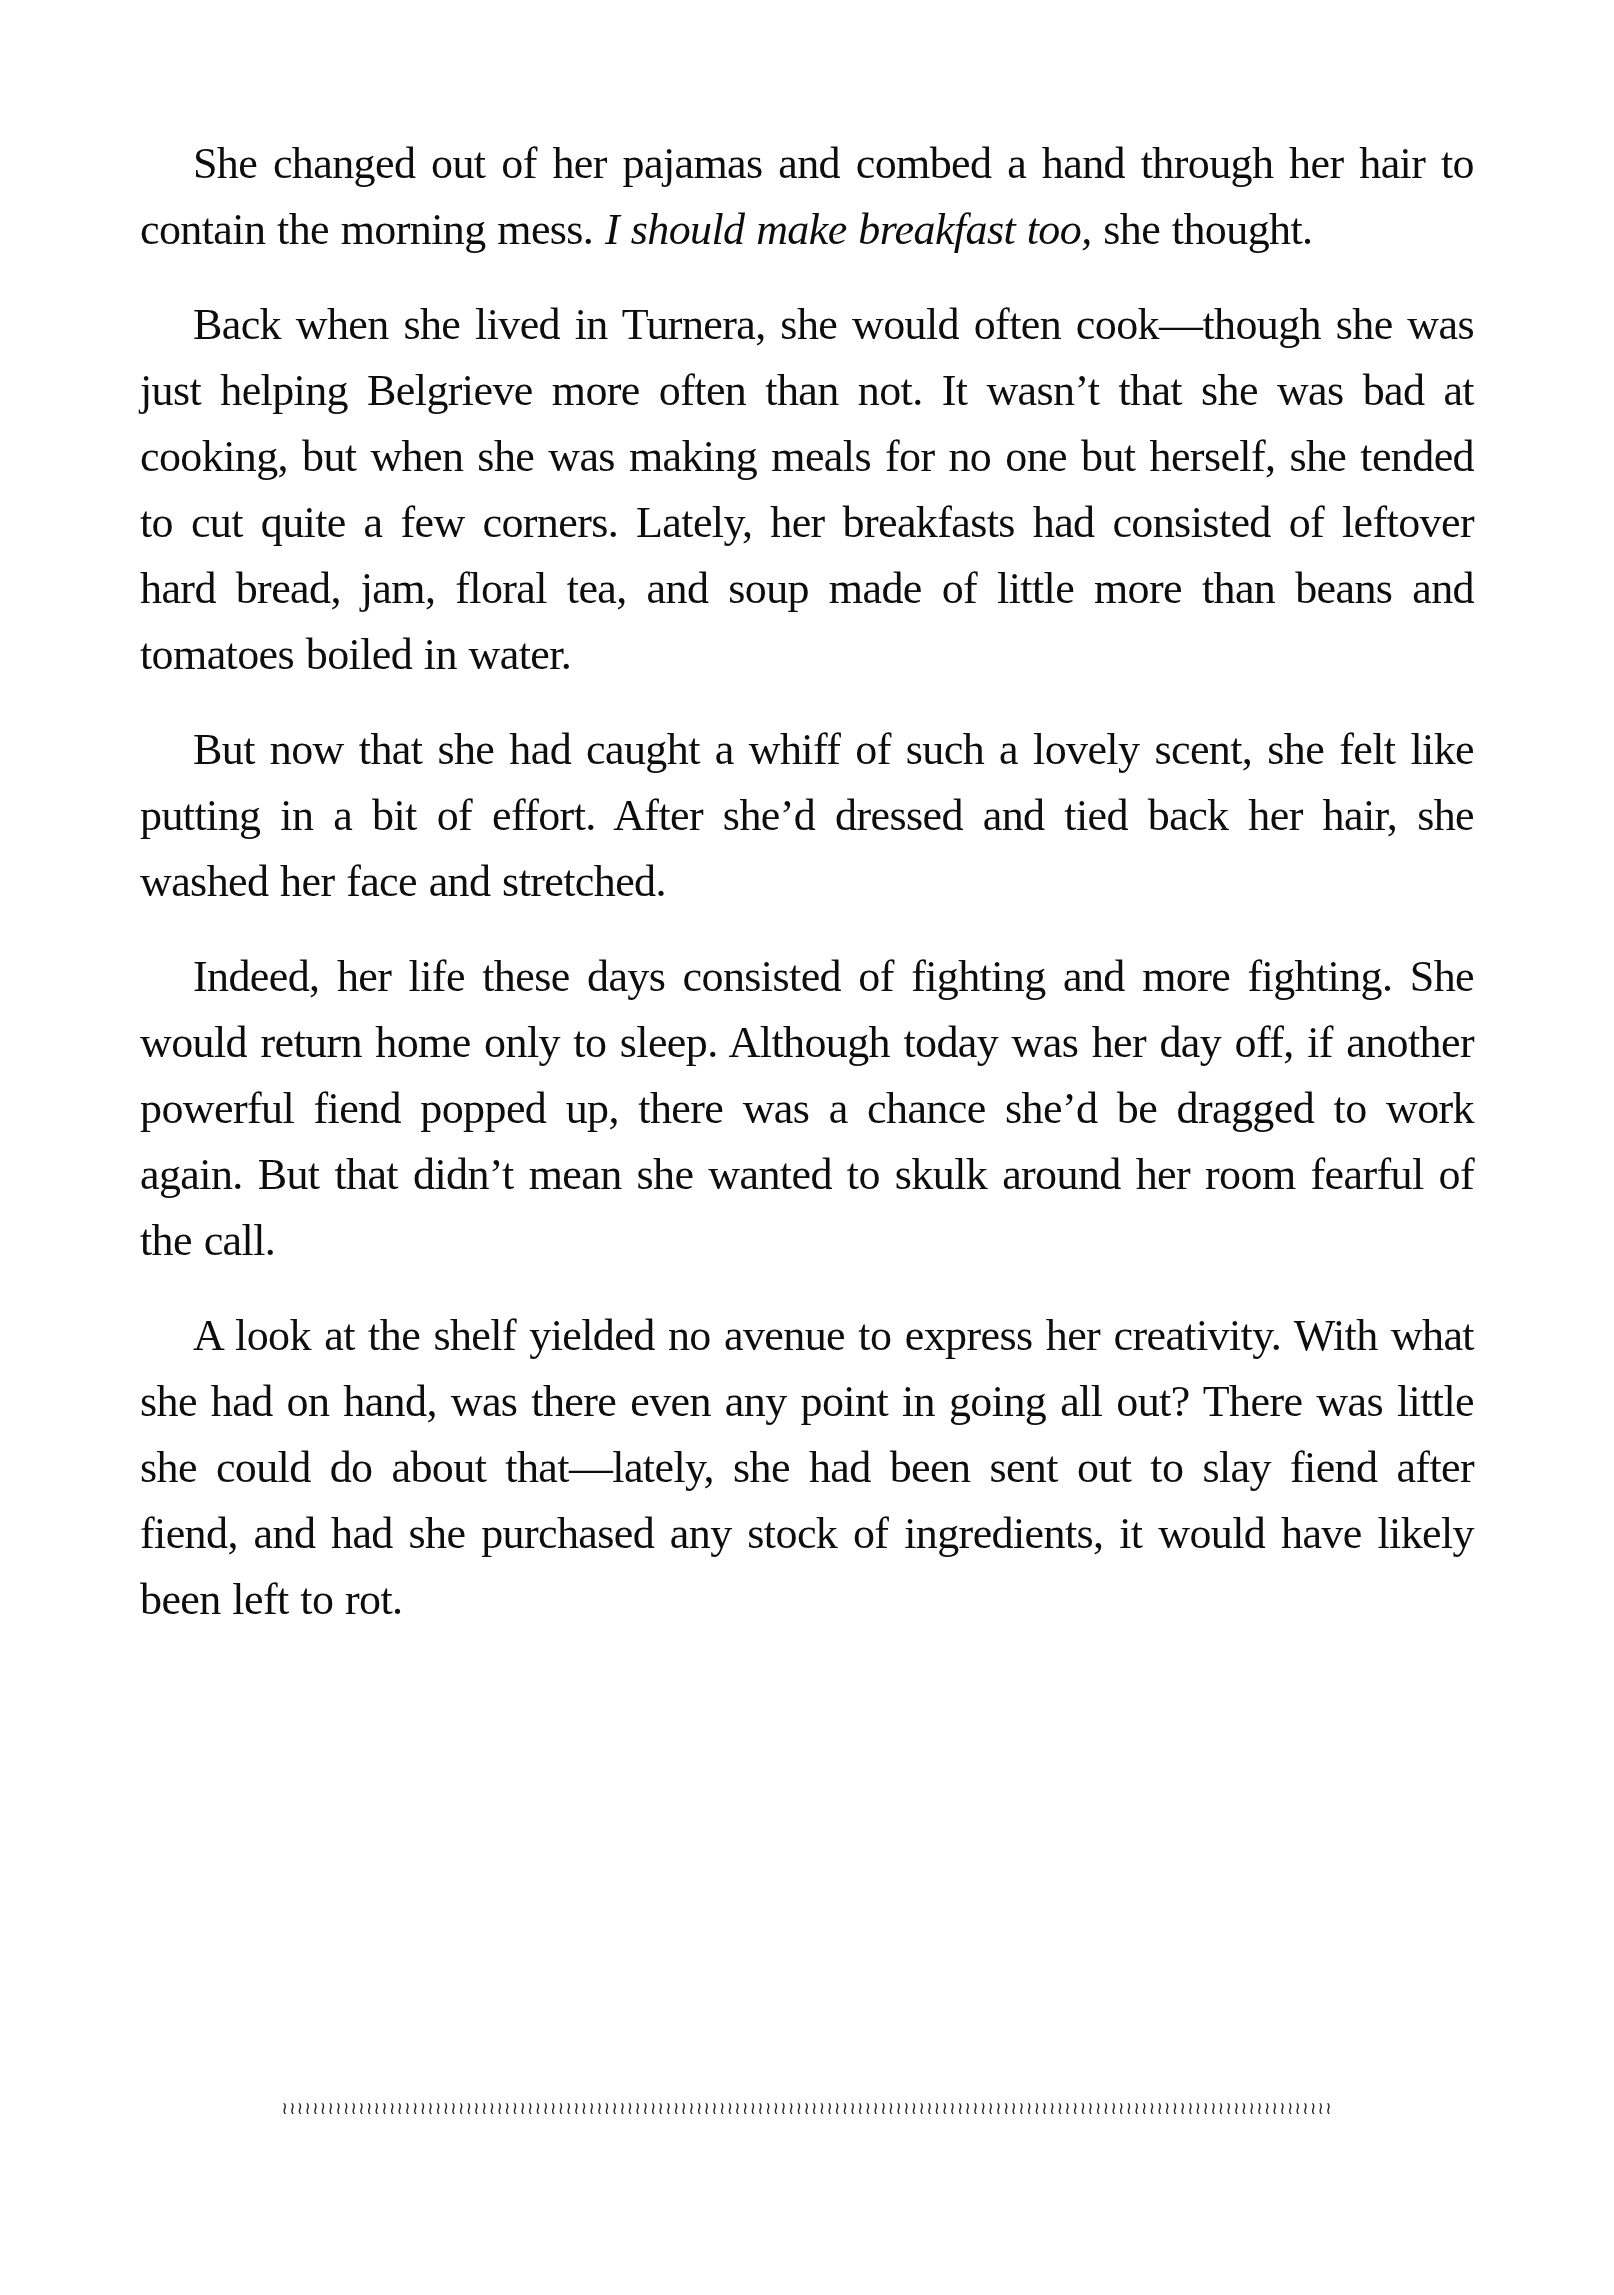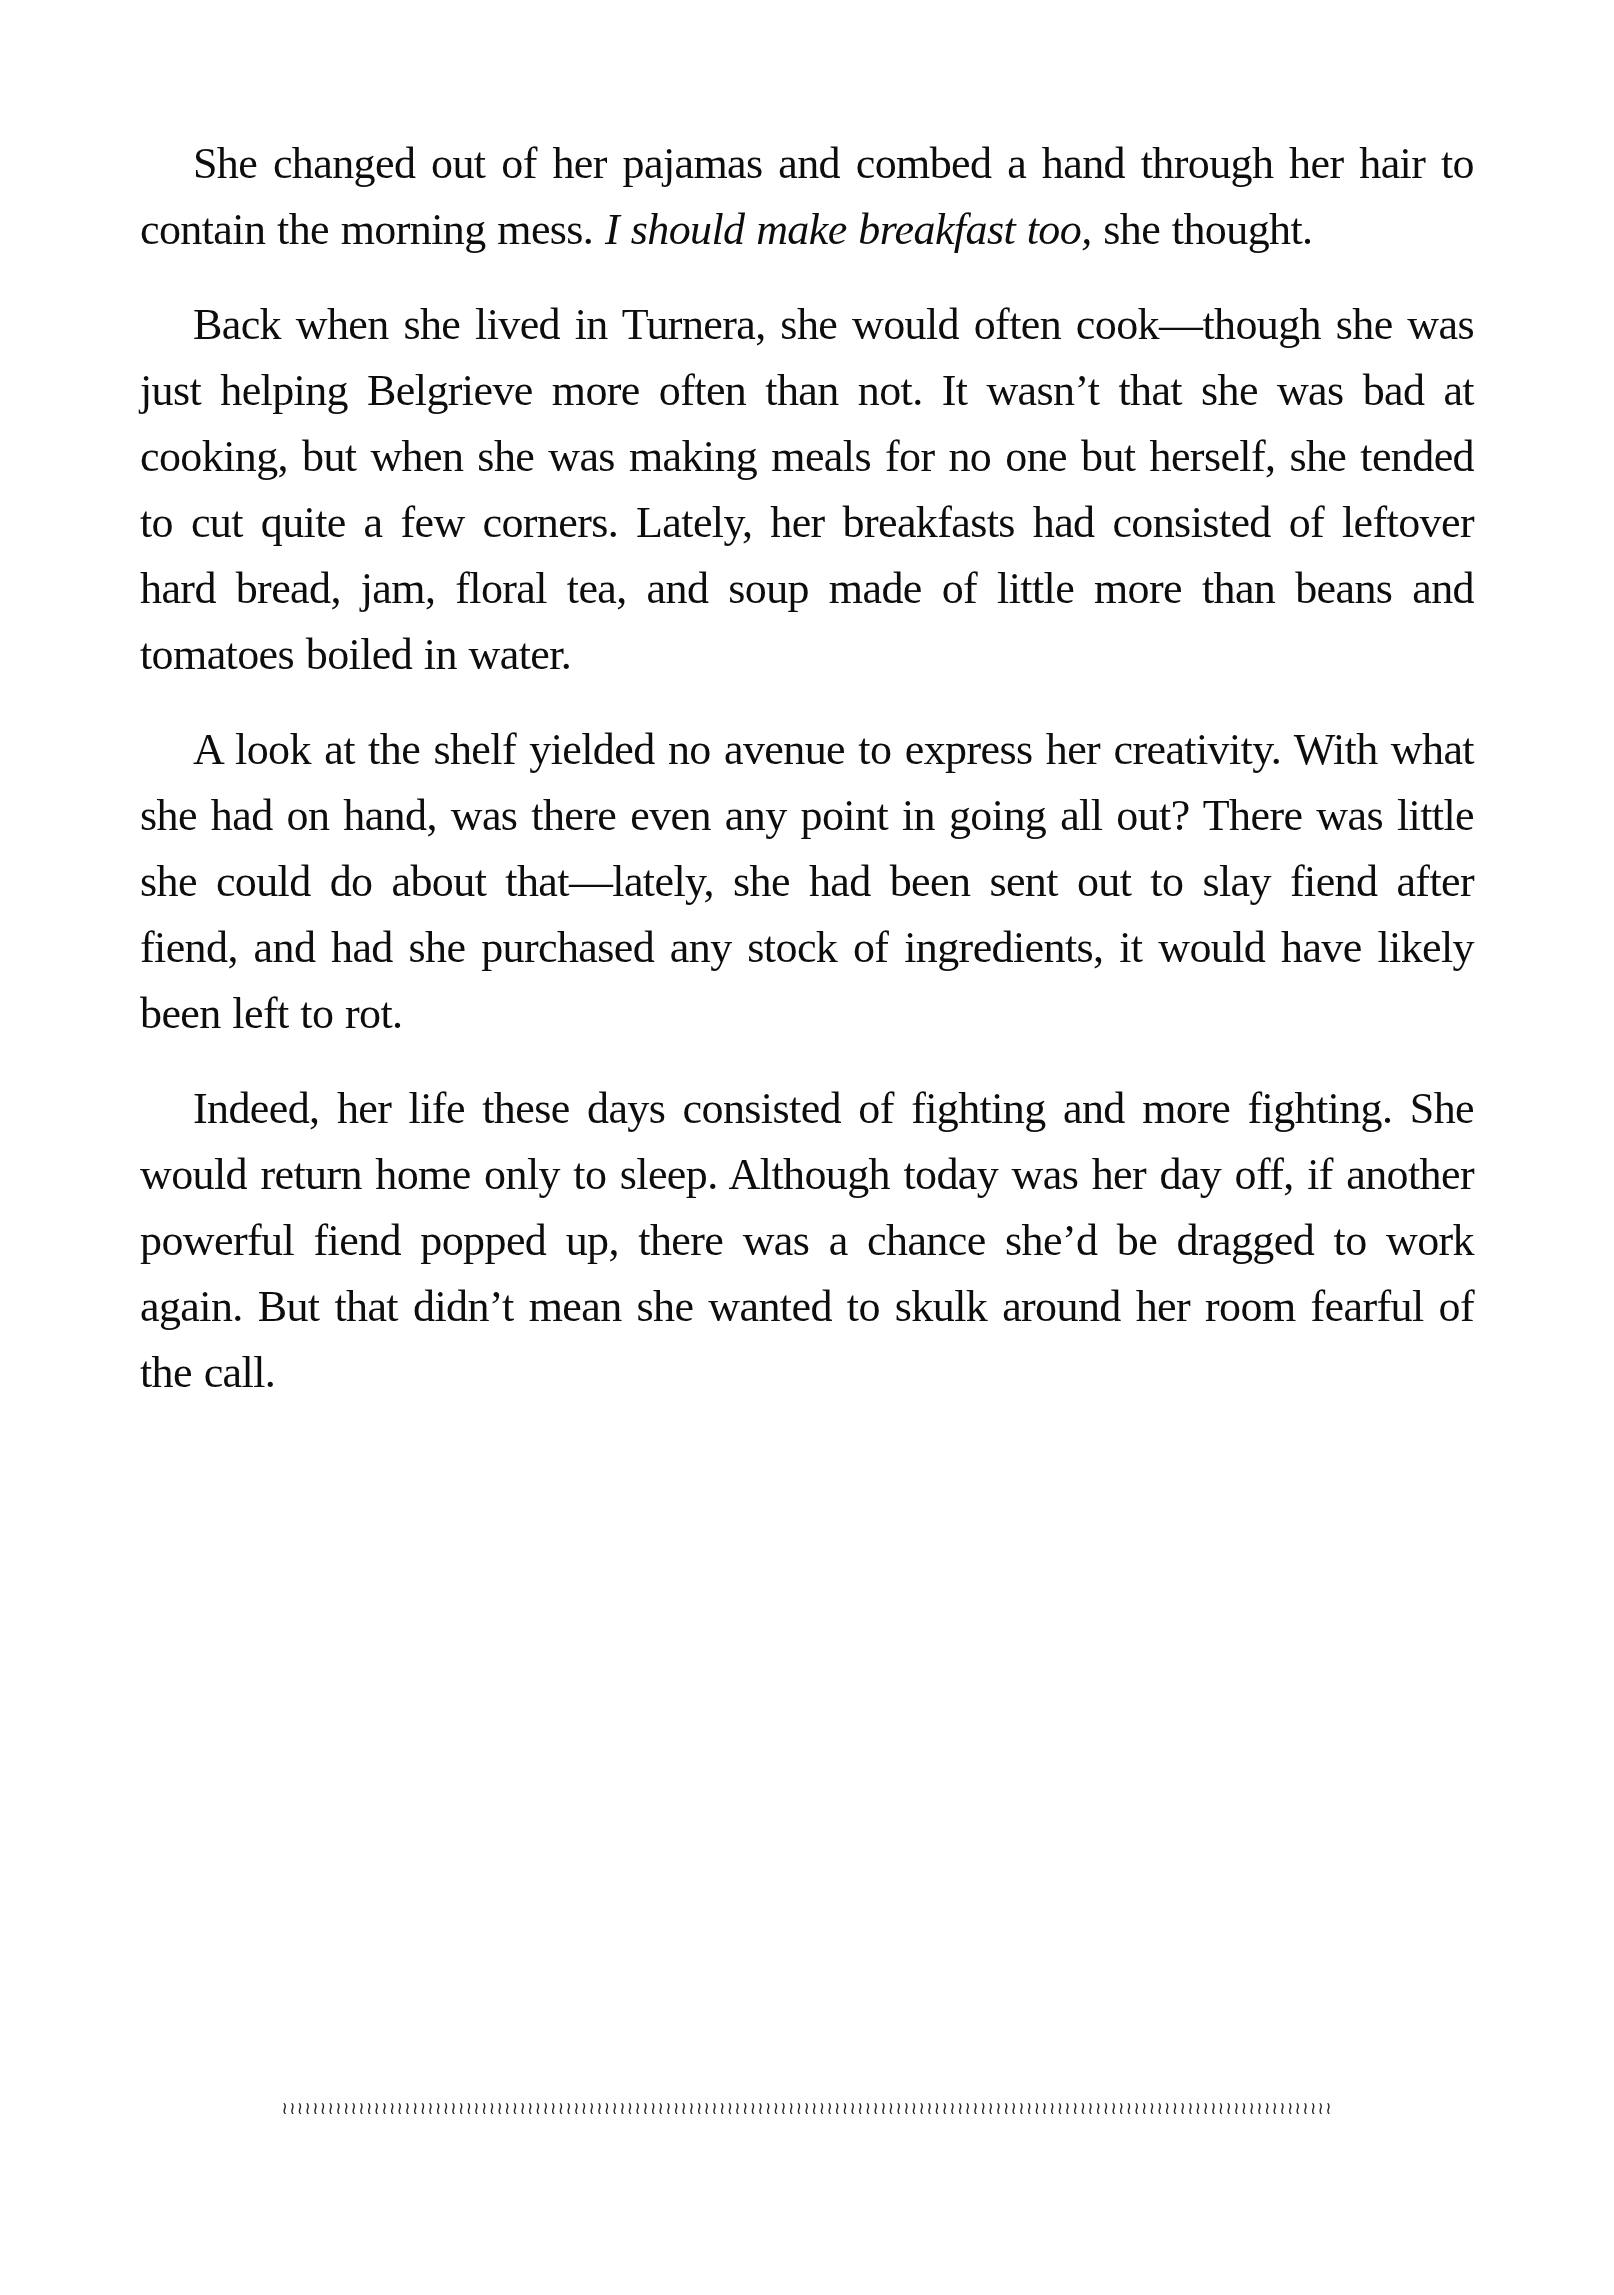--- a/index.html
+++ b/index.html
@@ -55,22 +55,23 @@
 </style>
 </head>
 <body>
 
 <div class="page">
 
   <p class="para"><span>She changed out of her pajamas and combed a hand through her hair to contain the morning mess. </span><em>I should make breakfast too,</em><span> she thought.</span></p>
 
   <p class="para">Back when she lived in Turnera, she would often cook—though she was just helping Belgrieve more often than not. It wasn’t that she was bad at cooking, but when she was making meals for no one but herself, she tended to cut quite a few corners. Lately, her breakfasts had consisted of leftover hard bread, jam, floral tea, and soup made of little more than beans and tomatoes boiled in water.</p>
 
+  <p class="para">But now that she had caught a whiff of such a lovely scent, she felt like putting in a bit of effort. After she’d dressed and tied back her hair, she washed her face and stretched.</p>
 
 
+  <p class="para">Indeed, her life these days consisted of fighting and more fighting. She would return home only to sleep. Although today was her day off, if another powerful fiend popped up, there was a chance she’d be dragged to work again. But that didn’t mean she wanted to skulk around her room fearful of the call.</p>
+
   <p class="para">A look at the shelf yielded no avenue to express her creativity. With what she had on hand, was there even any point in going all out? There was little she could do about that—lately, she had been sent out to slay fiend after fiend, and had she purchased any stock of ingredients, it would have likely been left to rot.</p>
-
-  <p class="para">Indeed, her life these days consisted of fighting and more fighting. She would return home only to sleep. Although today was her day off, if another powerful fiend popped up, there was a chance she’d be dragged to work again. But that didn’t mean she wanted to skulk around her room fearful of the call.</p>
 
   <div class="scene-divider">≀≀≀≀≀≀≀≀≀≀≀≀≀≀≀≀≀≀≀≀≀≀≀≀≀≀≀≀≀≀≀≀≀≀≀≀≀≀≀≀≀≀≀≀≀≀≀≀≀≀≀≀≀≀≀≀≀≀≀≀≀≀≀≀≀≀≀≀≀≀≀≀≀≀≀≀≀≀≀≀≀≀≀≀≀≀≀≀≀≀≀≀≀≀≀≀≀≀≀≀≀≀≀≀≀≀≀≀≀≀≀≀≀≀≀≀≀≀≀≀≀≀≀≀≀≀≀≀≀≀≀≀≀≀≀≀≀≀≀≀≀≀≀≀≀≀≀≀≀≀≀≀≀≀≀≀≀≀≀≀≀≀≀≀≀≀≀≀≀≀≀≀≀≀≀≀≀≀≀≀≀≀≀≀≀≀≀≀≀≀≀≀≀≀≀≀≀≀≀≀</div>
 
 </div>
 
 
 </body></html>

